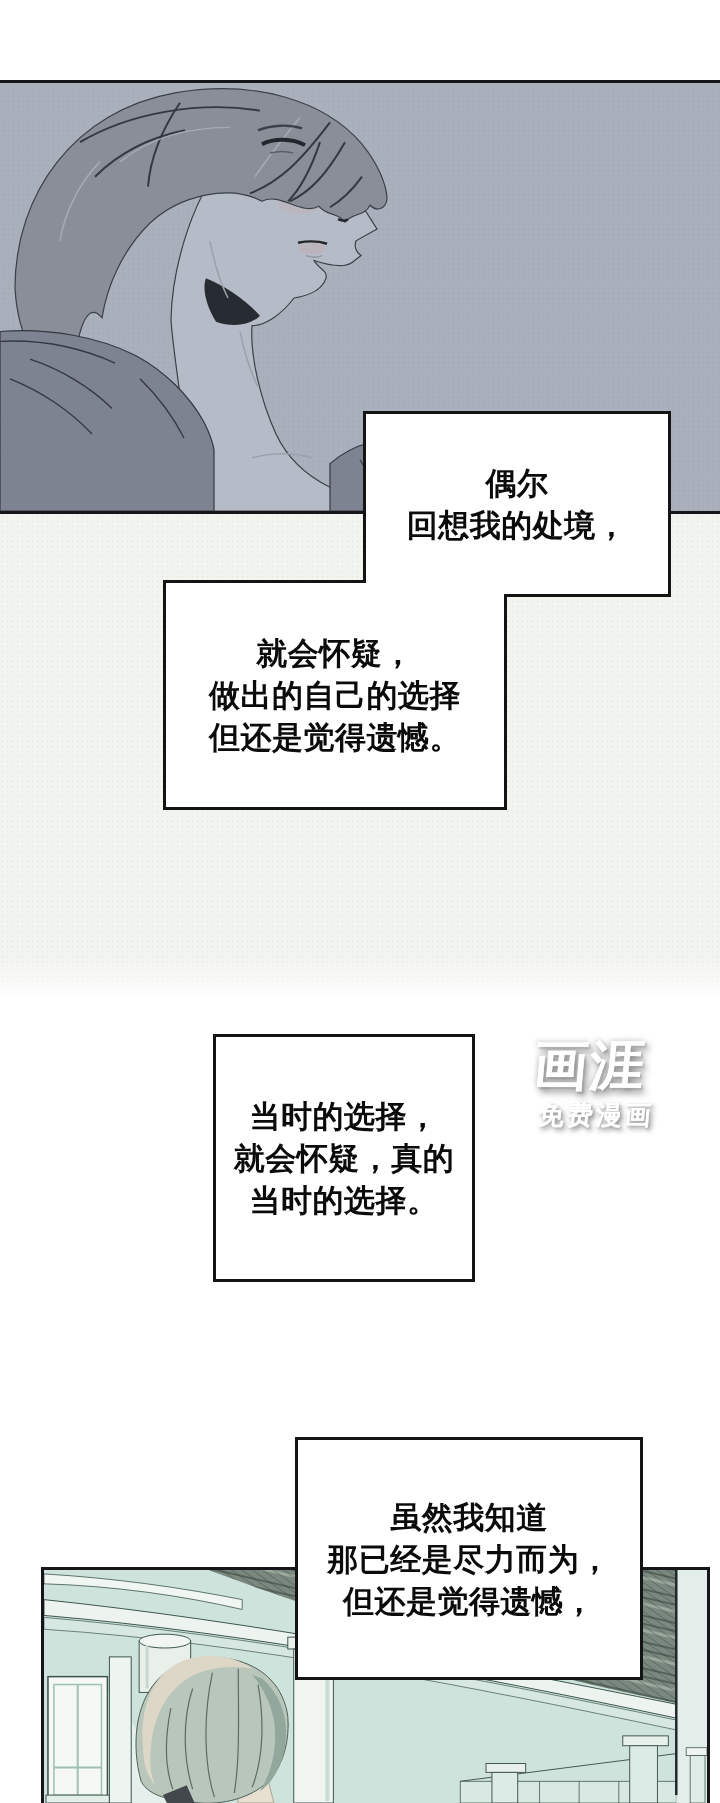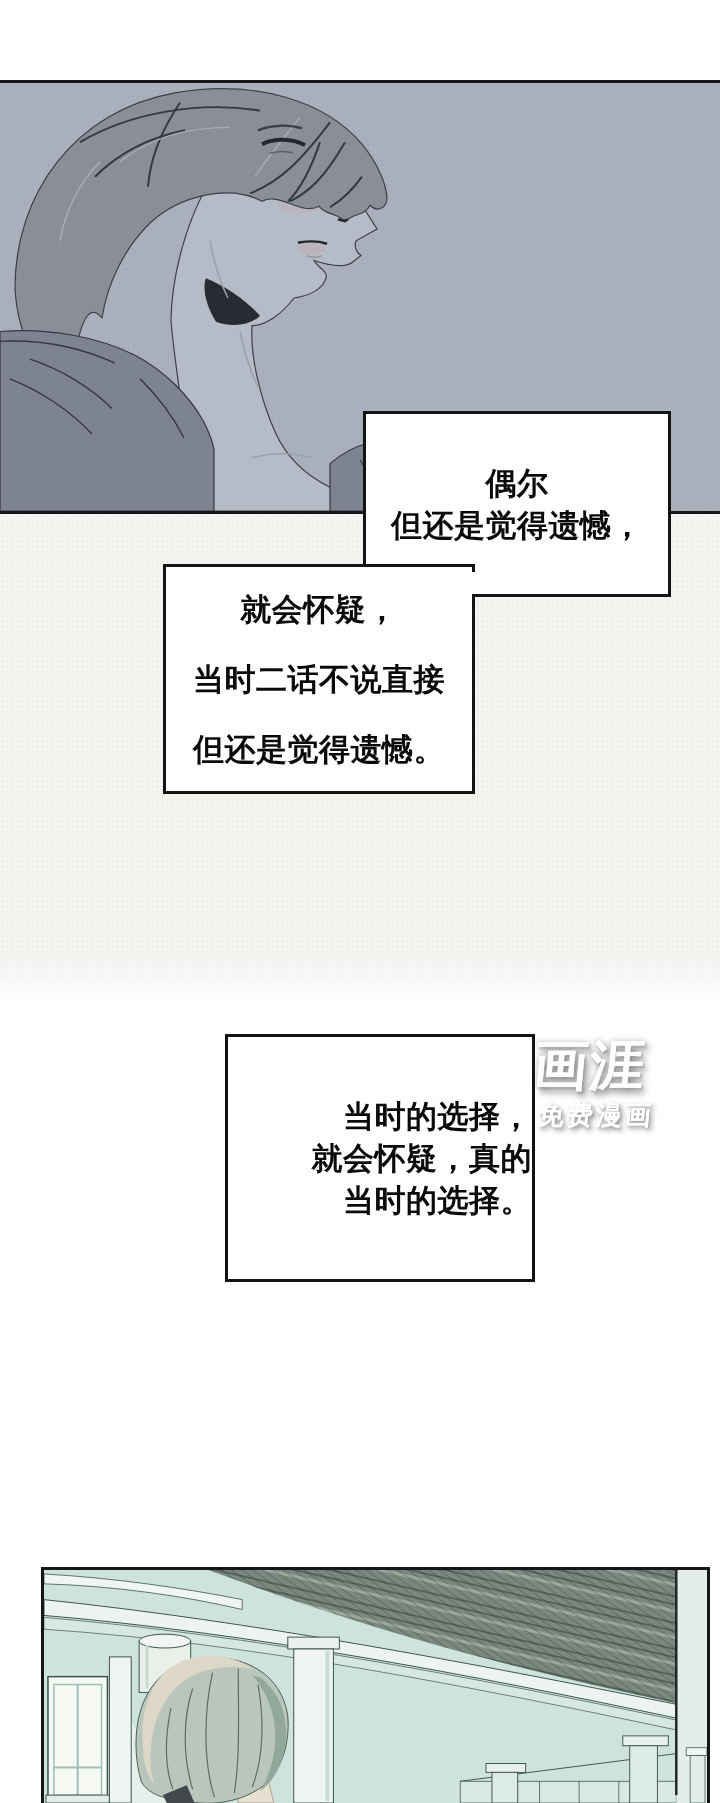--- a/index.html
+++ b/index.html
@@ -33,22 +33,22 @@
     background:linear-gradient(to bottom,rgba(255,255,255,0),#ffffff 85%);
   }
   
   .nbox{
     position:absolute;background:#ffffff;border:3px solid #141414;
     display:flex;flex-direction:column;align-items:center;justify-content:center;
     text-align:center;color:#0b0b0b;font-weight:700;
     font-size:31px;line-height:42px;letter-spacing:0.5px;
   }
   .box1{left:363px;top:411px;width:308px;height:186px;z-index:4;}
-  .box2{left:163px;top:564px;width:312px;height:230px;z-index:5;gap:28px;}
-  .box3{left:225px;top:1034px;width:310px;height:248px;z-index:4;align-items:flex-end;}
+  .box2{left:163px;top:580px;width:344px;height:230px;z-index:5;}
+  .box3{left:213px;top:1034px;width:262px;height:248px;z-index:4;}
   .box4{left:295px;top:1437px;width:348px;height:243px;z-index:4;}
   .merge-patch{
     position:absolute;left:366px;top:572px;width:141px;height:22px;
     background:#ffffff;z-index:6;
   }
   
   .wm{position:absolute;z-index:3;color:#ffffff;transform:skewX(-5deg);}
   .wm-logo{
     left:534px;top:1030px;font-size:54px;font-weight:800;letter-spacing:2px;
     text-shadow:0 0 1px rgba(255,255,255,.9),4px 5px 7px rgba(125,125,125,.9),
@@ -231,34 +231,39 @@
           <path d="M216,116 C222,150 222,190 210,220"></path>
           <path d="M128,140 C122,170 122,200 130,222"></path>
         </g>
         <path d="M120,228 L144,218 L152,236 L124,236 Z" fill="#43484c"></path>
       </g>
     </svg>
   </div>
 
   <div class="nbox box1">
     <div>偶尔</div>
-    <div>但还是觉得遗憾，</div>
+    <div>回想我的处境，</div>
   </div>
 
   <div class="nbox box2">
     <div>就会怀疑，</div>
-    <div>当时二话不说直接</div>
+    <div>做出的自己的选择</div>
     <div>但还是觉得遗憾。</div>
   </div>
 
   <div class="merge-patch"></div>
 
   <div class="nbox box3">
     <div>当时的选择，</div>
     <div>就会怀疑，真的</div>
     <div>当时的选择。</div>
   </div>
 
+  <div class="nbox box4">
+    <div>虽然我知道</div>
+    <div>那已经是尽力而为，</div>
+    <div>但还是觉得遗憾，</div>
+  </div>
 
   <div class="wm wm-logo">画涯</div>
   <div class="wm wm-tag">免费漫画</div>
 
 </div>
 
 </body></html>

